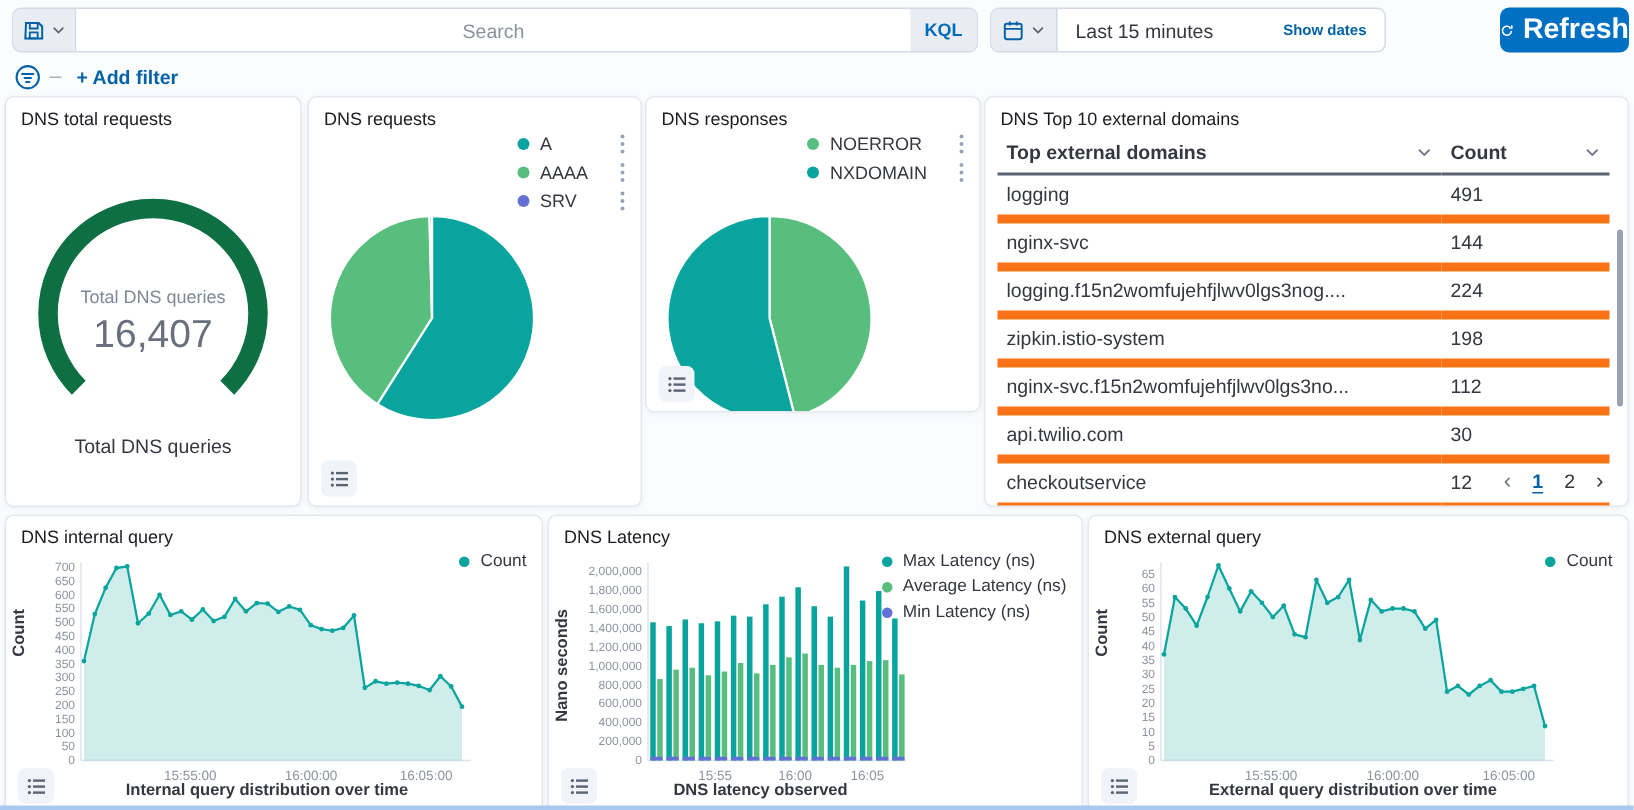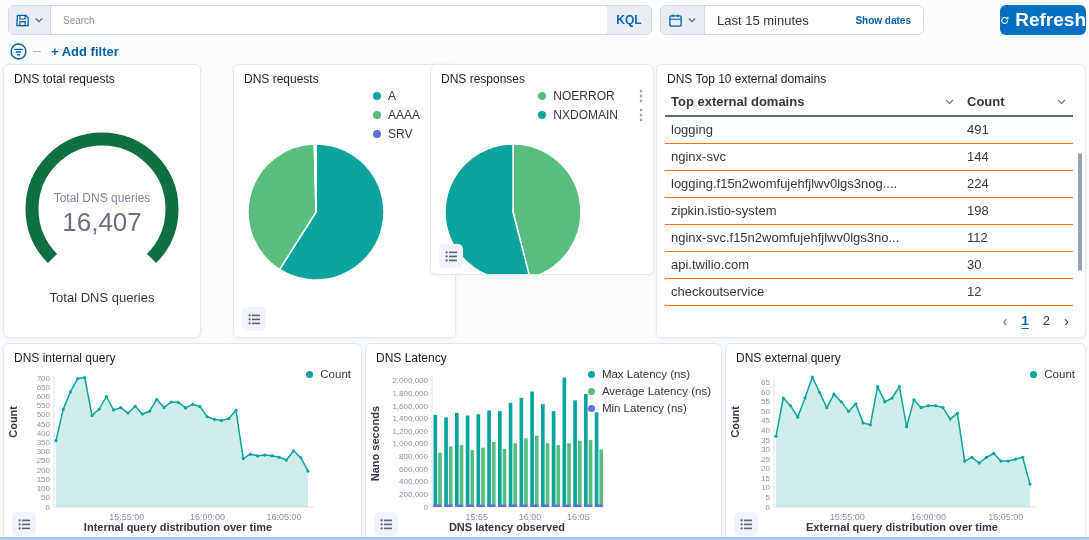--- a/index.html
+++ b/index.html
@@ -8,21 +8,21 @@
   svg text { font-family:"Liberation Sans", sans-serif; }
 
   
   .topbar { position:absolute; left:0; top:0; width:1089px; height:40px; }
   .search-group { position:absolute; left:8px; top:5px; width:644px; height:30px;
     display:flex; align-items:stretch; border:1px solid #d3dae6; border-radius:6px;
     background:#fff; overflow:hidden; }
   .seg { display:flex; align-items:center; justify-content:center; gap:4px;
     background:#e9edf3; border:none; cursor:pointer; }
   .save-seg { width:42px; border-right:1px solid #d3dae6; }
-  .search-input { flex:1; border:none; outline:none; padding:0 12px; font-size:10px; color:#b91c1c; }
+  .search-input { flex:1; border:none; outline:none; padding:0 12px; font-size:13px; color:#b91c1c;text-align:center; }
   .search-input::placeholder { color:#8a919e; }
   .kql-badge { width:44px; display:flex; align-items:center; justify-content:center;
     background:#e9edf3; color:#006bb8; font-size:12px; font-weight:bold; cursor:pointer; }
   .date-group { position:absolute; left:660px; top:5px; width:264px; height:30px;
     display:flex; align-items:stretch; border:1px solid #d3dae6; border-radius:6px;
     background:#fff; overflow:hidden; }
   .cal-seg { width:44px; border-right:1px solid #d3dae6; }
   .date-value { flex:1; display:flex; align-items:center; padding-left:12px;
     font-size:13px; color:#343741; cursor:pointer; }
   .show-dates { border:none; background:none; color:#0061a6; font-weight:bold;
@@ -35,21 +35,21 @@
     display:flex; align-items:center; gap:6px; }
   .dash { width:8px; height:1px; background:#aab3c0; display:inline-block; }
   .add-filter { border:none; background:none; color:#0061a6; font-weight:bold;
     font-size:13px; cursor:pointer; margin-left:4px; }
 
   
   .panel { position:absolute; background:#fff; border:1px solid #e3e8f0;
     border-radius:6px; box-shadow:0 1px 4px rgba(0,0,0,.05); overflow:hidden; }
   .panel-title { padding:7px 10px 2px; font-size:12px; font-weight:normal; color:#1a1c21; }
   .p1 { left:3px;   top:64px;  width:198px; height:274px; }
-  .p2 { left:205px; top:64px;  width:223px; height:274px;margin-left:28px; }
+  .p2 { left:205px; top:64px;  width:223px; height:274px; }
   .p3 { left:430px; top:64px;  width:224px; height:211px; }
   .p4 { left:656px; top:64px;  width:430px; height:274px; }
   .p5 { left:3px;   top:343px; width:359px; height:200px; }
   .p6 { left:365px; top:343px; width:357px; height:200px; }
   .p7 { left:725px; top:343px; width:361px; height:200px; }
 
   
   .gauge-svg { display:block; margin:16px auto 0; }
   .gauge-label { font-size:12px; fill:#7f8797; }
   .gauge-value { font-size:26px; fill:#69707d; }
@@ -69,21 +69,21 @@
     align-items:center; justify-content:center; cursor:pointer; }
 
   
   .export-row { display:flex; align-items:center; gap:7px; padding:8px 12px 6px;
     font-size:13px; color:#343741; cursor:pointer; width:fit-content; }
   .dom-table { width:calc(100% - 20px); margin:0 12px 0 8px; border-collapse:collapse; }
   .dom-table th { text-align:left; font-size:13px; font-weight:bold; color:#343741;
     padding:6px 6px; border-bottom:2px solid #5a6472; cursor:pointer; }
   .dom-table th .th-inner { display:flex; align-items:center; }
   .dom-table td { font-size:13px; color:#343741; padding:5px 6px 6px;
-    border-bottom:1px solid #f97316; }
+    border-bottom:6px solid #f97316; }
   .col-domain { width:296px; }
   .pagination { position:absolute; right:16px; bottom:8px; display:flex;
     align-items:center; gap:14px; font-size:13px; }
   .page-btn { border:none; background:none; font-size:13px; color:#343741; cursor:pointer; }
   .page-btn.active { color:#0061a6; font-weight:bold; text-decoration:underline;
     text-underline-offset:3px; }
   .page-arrow { border:none; background:none; font-size:15px; color:#69707d; cursor:pointer; }
   .scroll-thumb { position:absolute; right:3px; top:88px; width:4px; height:118px;
     border-radius:2px; background:#98a2b3; cursor:grab; }
 

